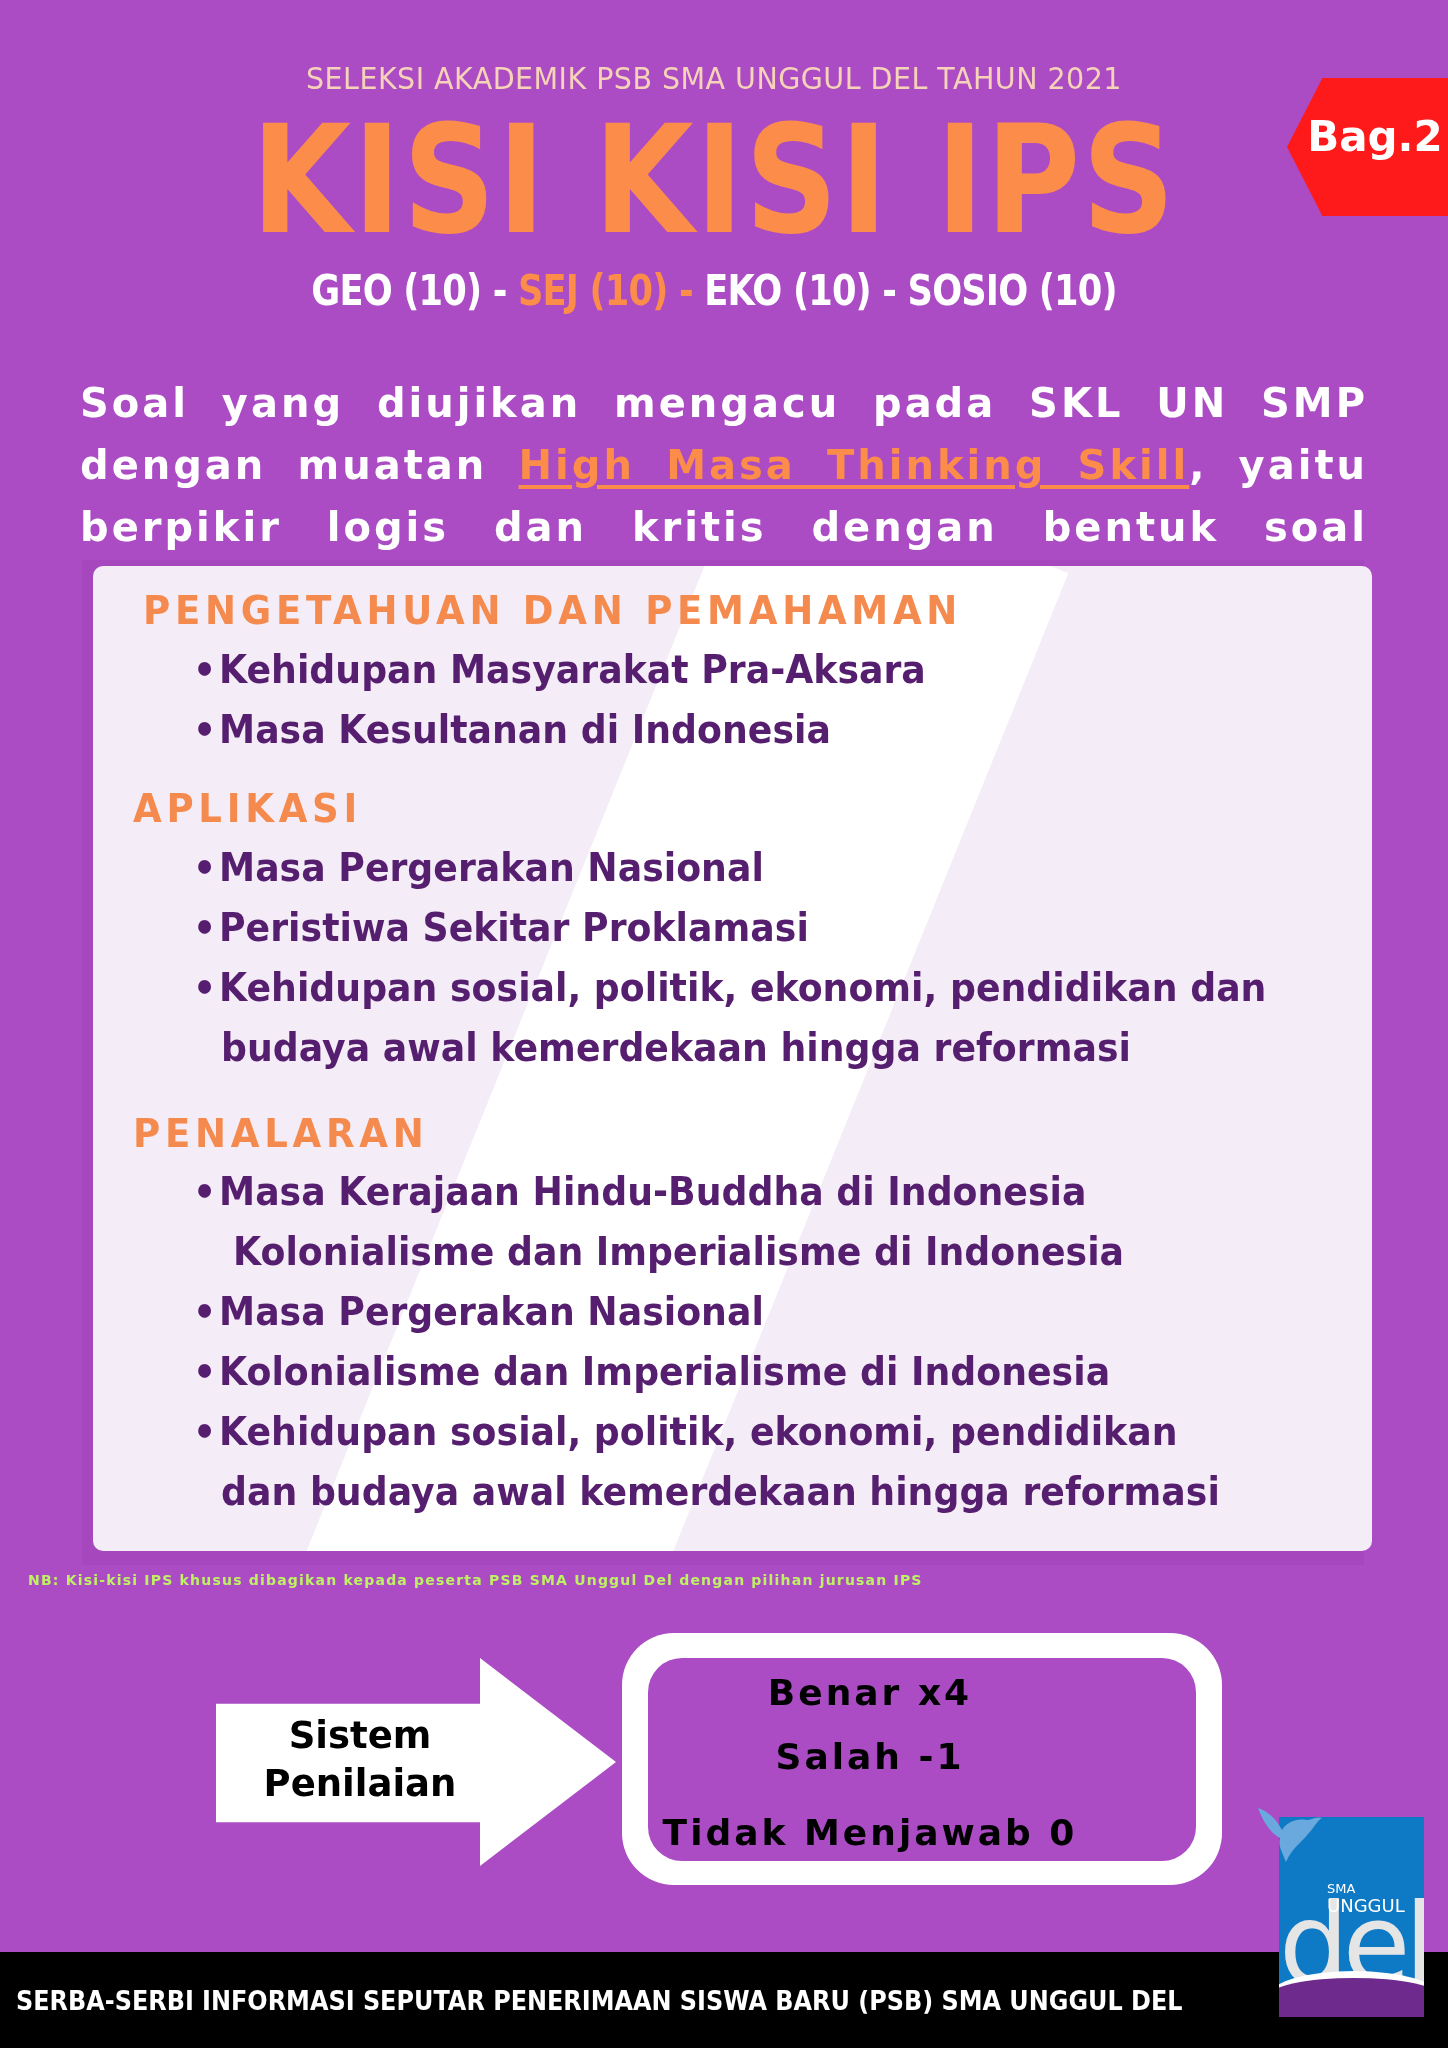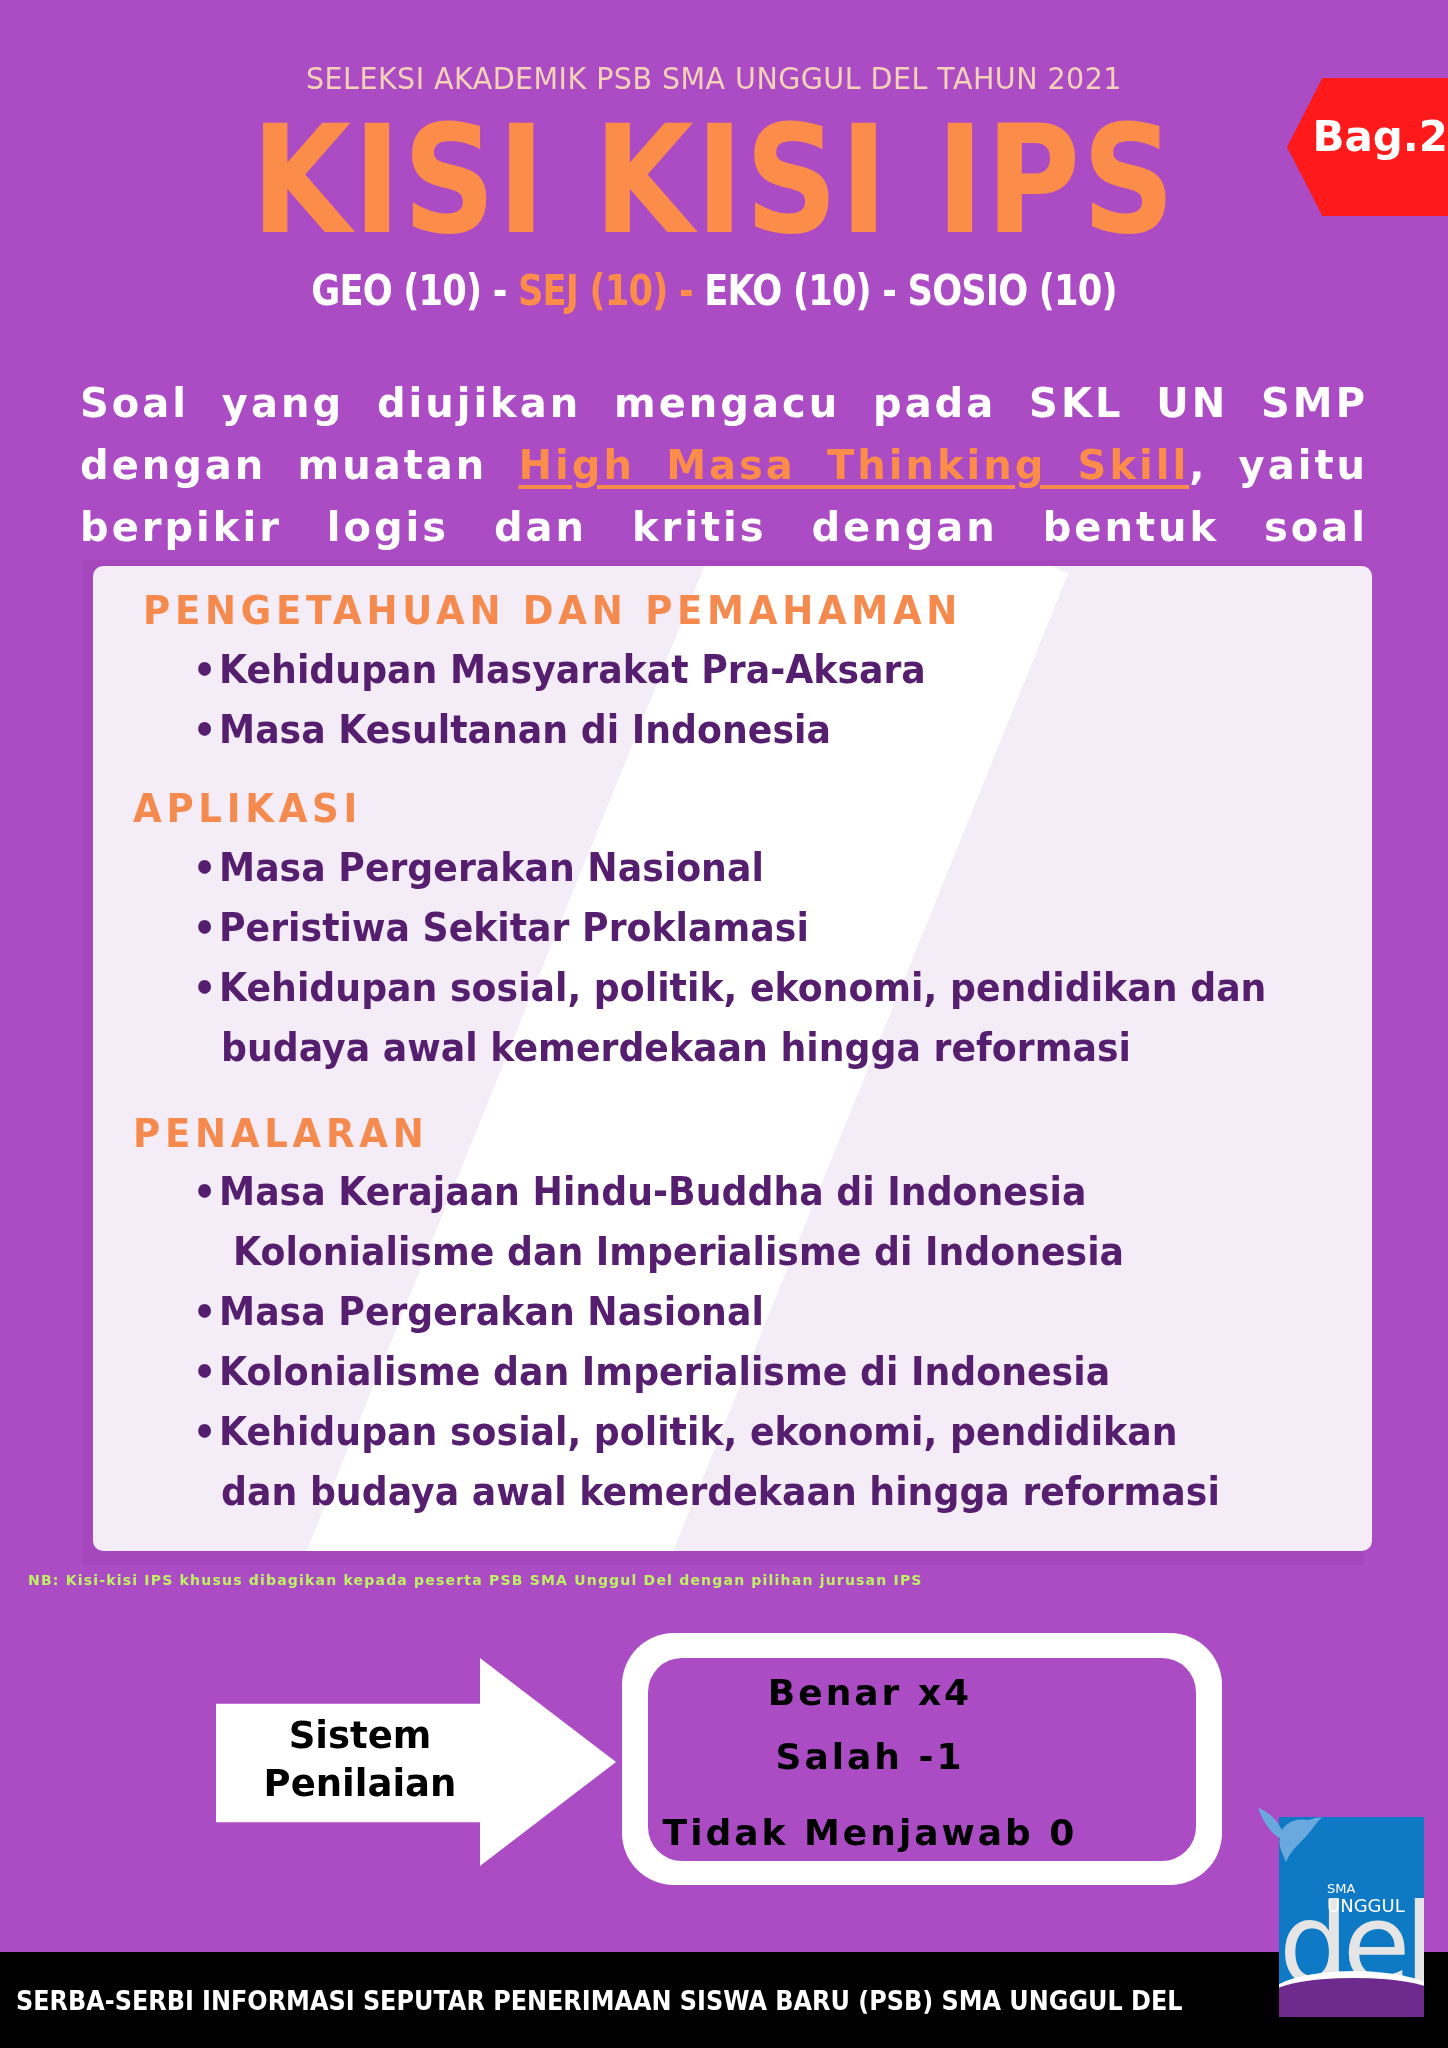--- a/index.html
+++ b/index.html
@@ -32,21 +32,21 @@
   }
   .subjects .hl { color: #fb8c4a; }
 
   
   .badge {
     left: 1287px; top: 78px; width: 161px; height: 138px;
     background: #fe1a1a;
     clip-path: polygon(22% 0, 100% 0, 100% 100%, 22% 100%, 0 50%);
   }
   .badge-text {
-    left: 1302px; top: 112px; width: 146px; text-align: right;
+    left: 1302px; top: 112px; width: 146px; text-align: center;
     color: #fff; font-size: 42px; font-weight: bold;
     font-family: "DejaVu Sans", sans-serif;
   }
 
   
   .intro {
     left: 80px; width: 1288px; top: 372px;
     color: #ffffff; font-size: 40px; font-weight: bold; line-height: 62px;
     text-align: justify; letter-spacing: 3px;
     font-family: "DejaVu Sans", sans-serif;

